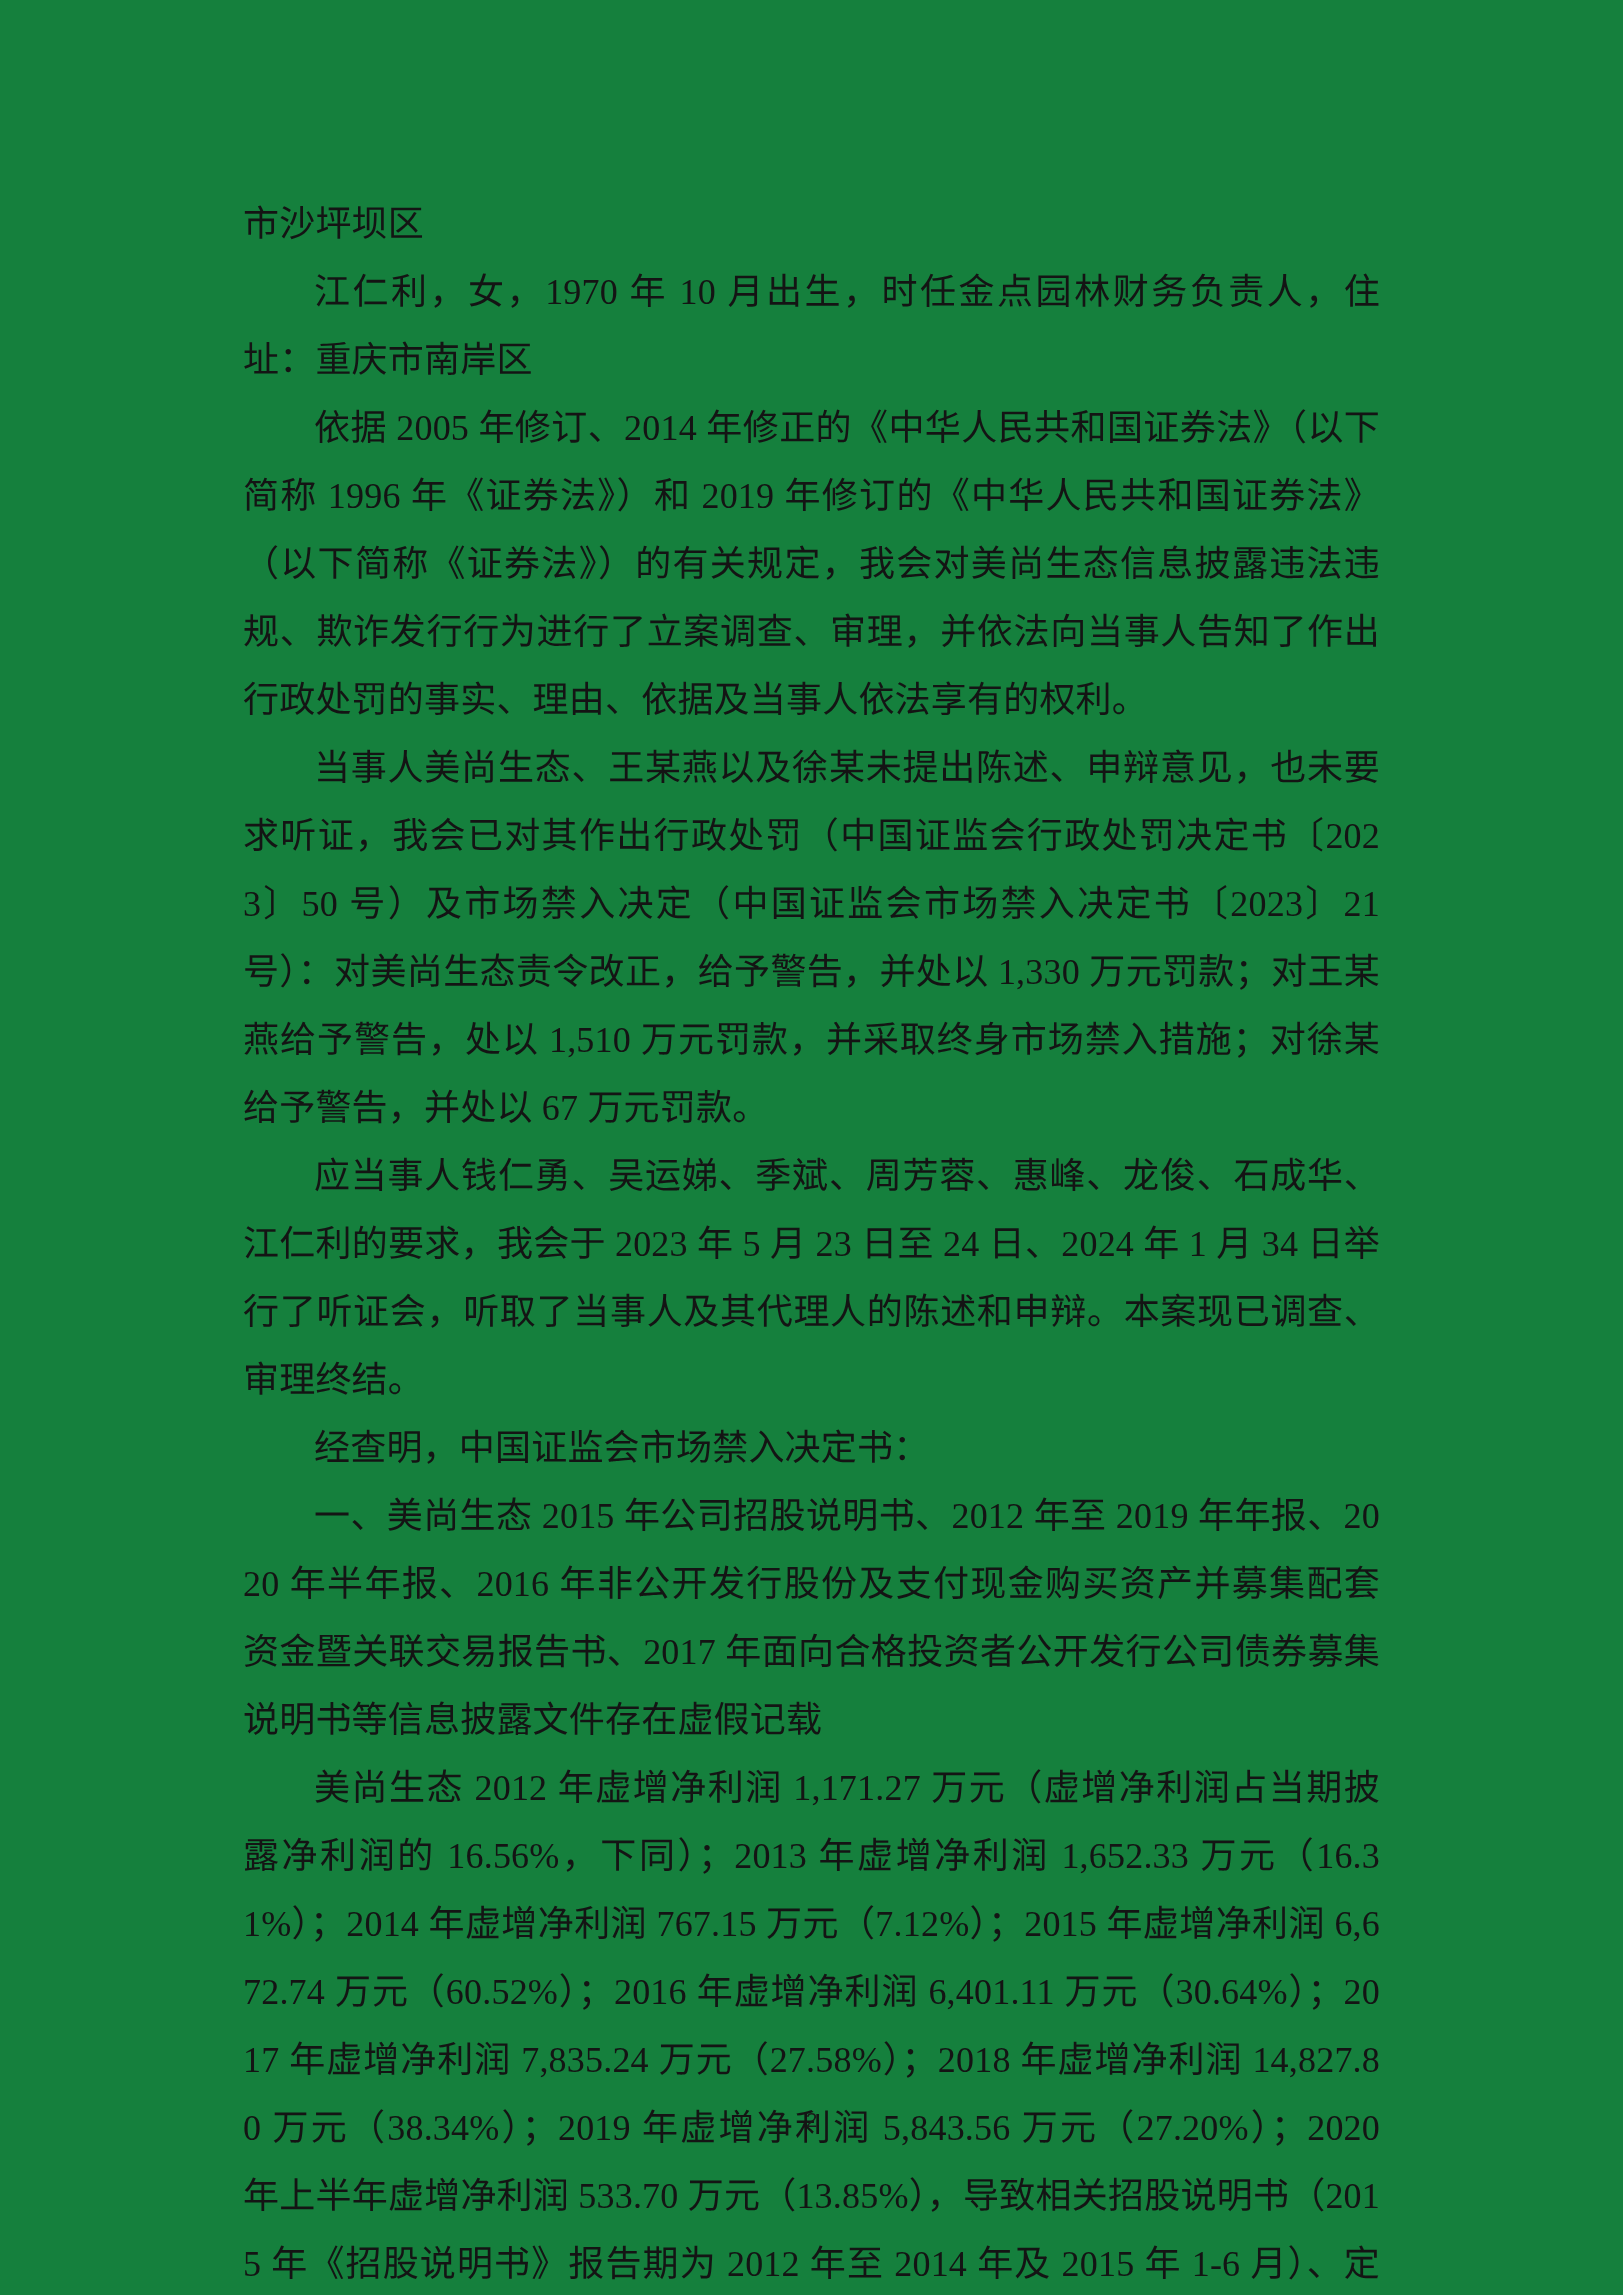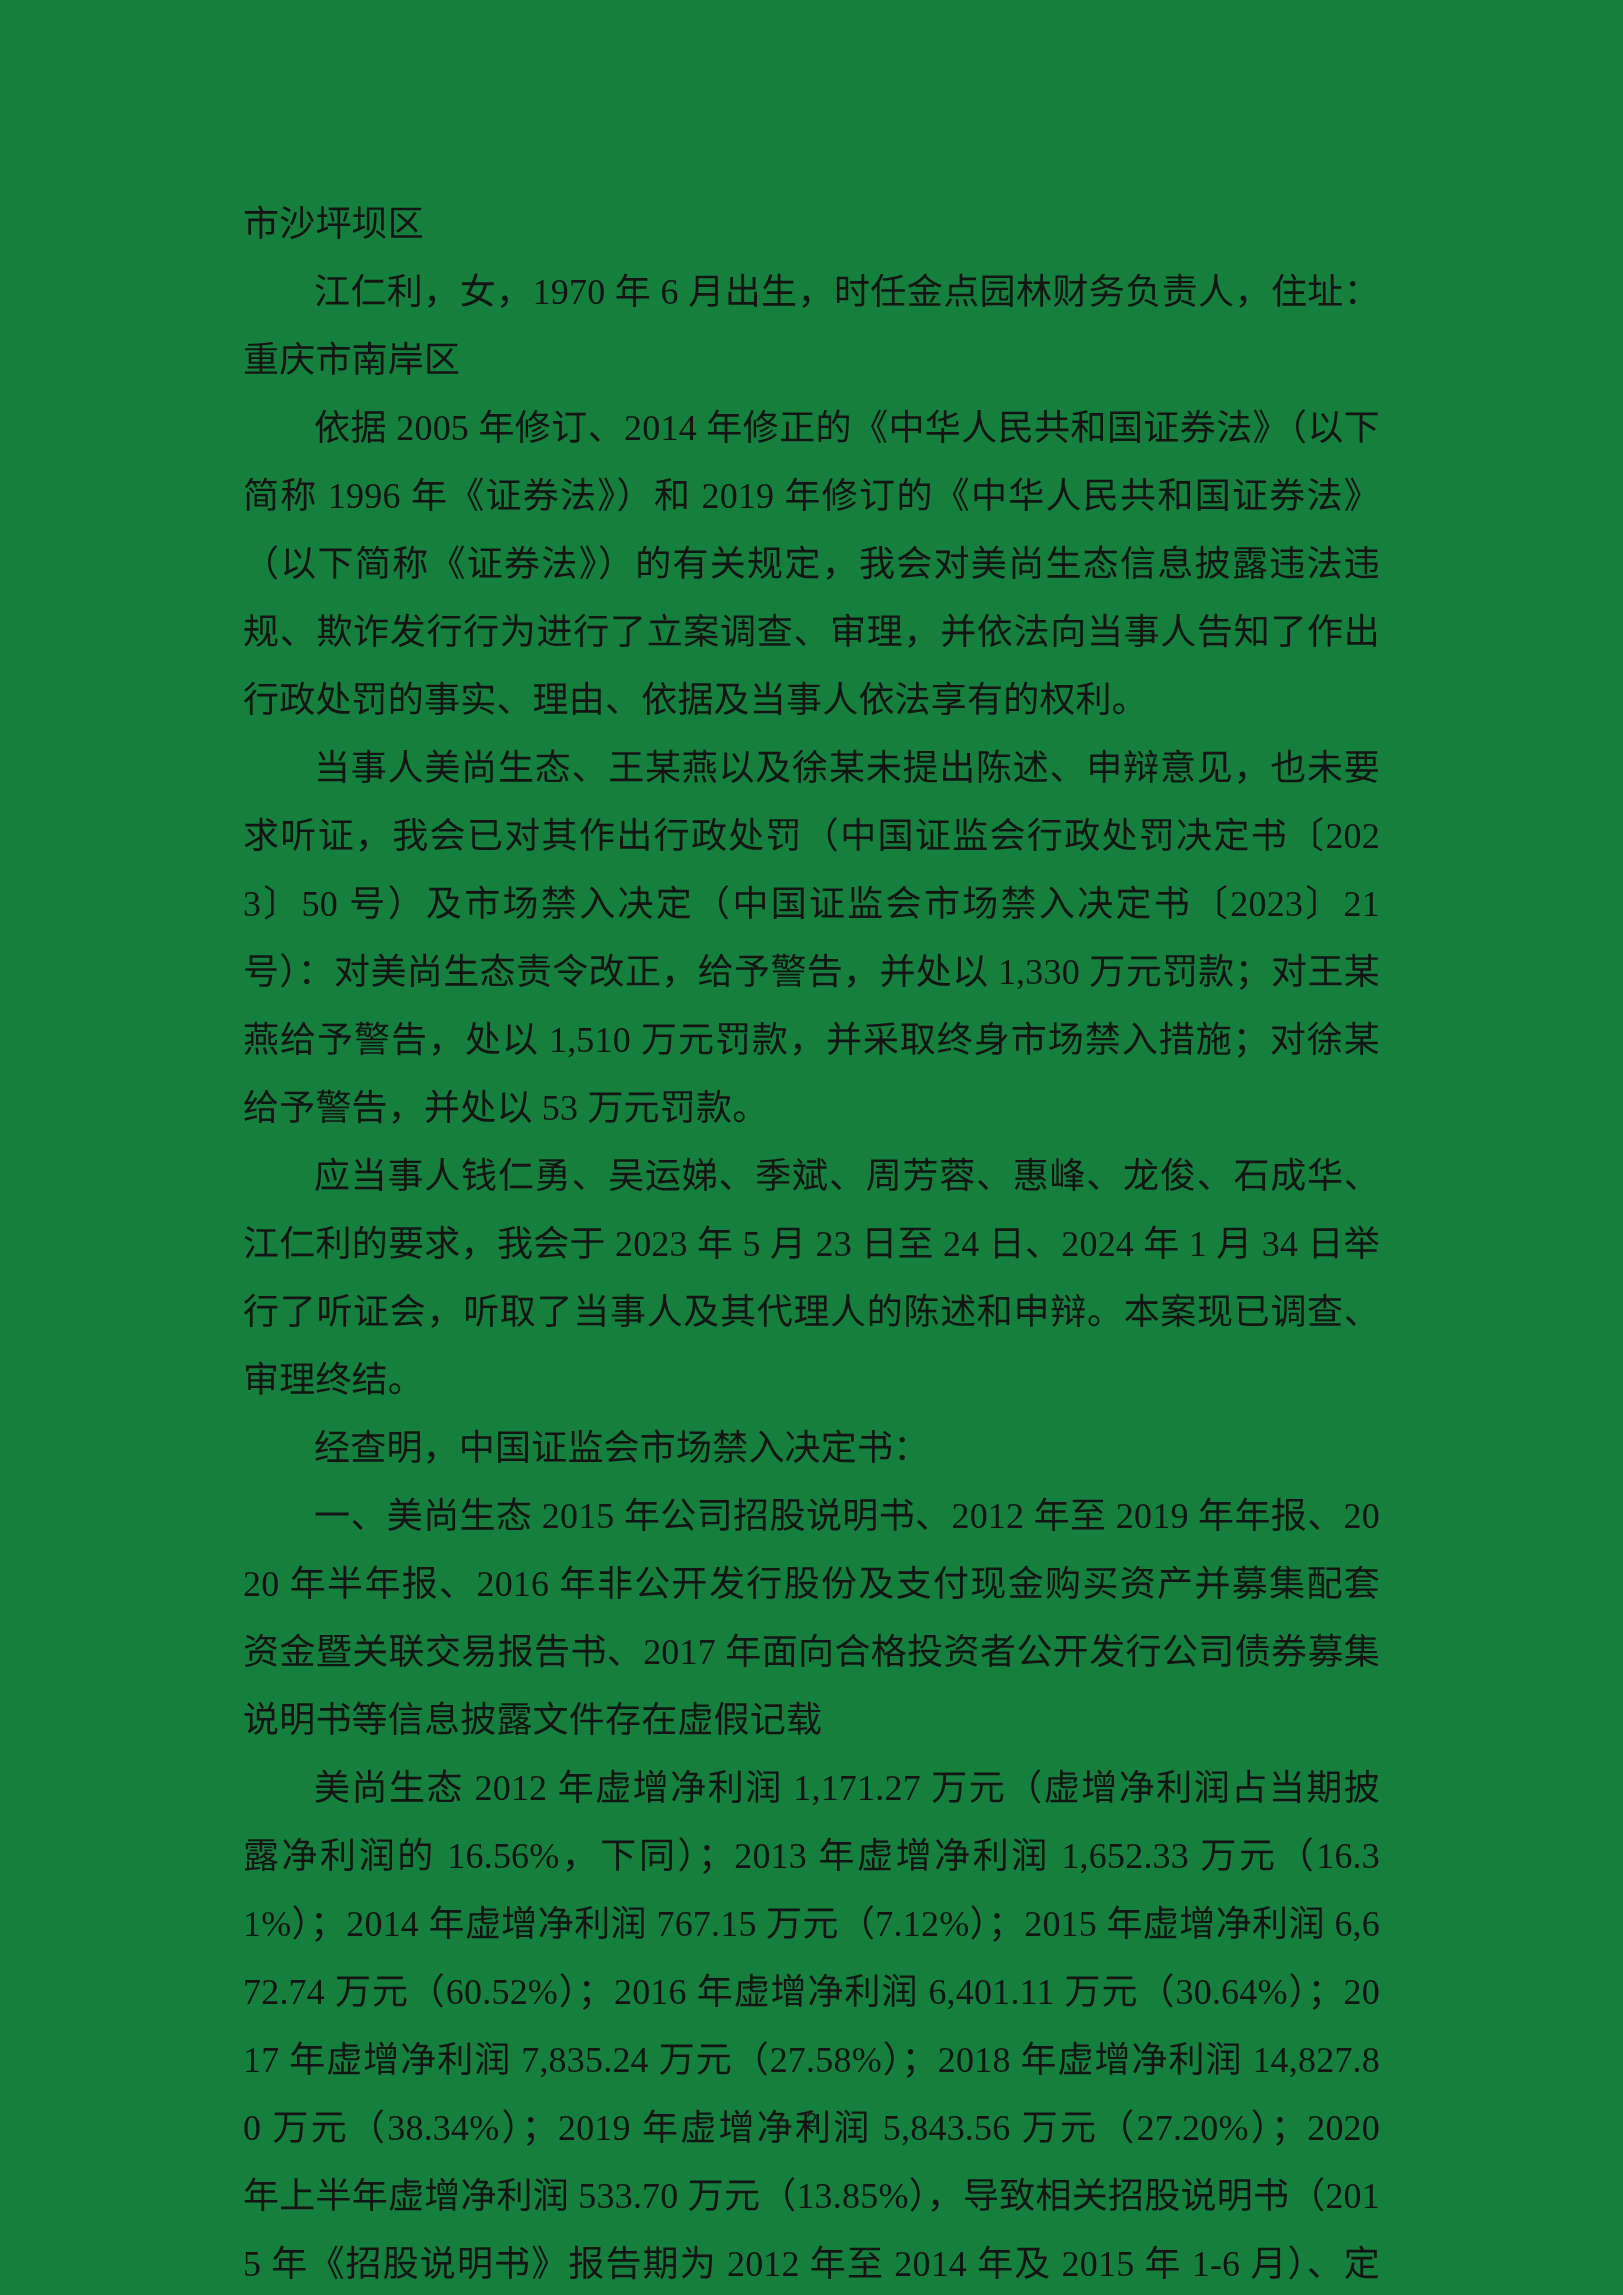--- a/index.html
+++ b/index.html
@@ -61,25 +61,25 @@
 </style>
 </head>
 <body>
 
 <div class="page">
 
   <div class="text-block">
 
     <p class="para cont">市沙坪坝区</p>
 
-    <p class="para indent">江仁利，女，1970 年 6 月出生，时任金点园林财务负责人，住址：重庆市南岸区</p>
+    <p class="para indent">江仁利，女，1970 年 10 月出生，时任金点园林财务负责人，住址：重庆市南岸区</p>
 
     <p class="para indent">依据 2005 年修订、2014 年修正的《中华人民共和国证券法》（以下简称 1996 年《证券法》）和 2019 年修订的《中华人民共和国证券法》（以下简称《证券法》）的有关规定，我会对美尚生态信息披露违法违规、欺诈发行行为进行了立案调查、审理，并依法向当事人告知了作出行政处罚的事实、理由、依据及当事人依法享有的权利。</p>
 
-    <p class="para indent">当事人美尚生态、王某燕以及徐某未提出陈述、申辩意见，也未要求听证，我会已对其作出行政处罚（中国证监会行政处罚决定书〔2023〕50 号）及市场禁入决定（中国证监会市场禁入决定书〔2023〕21 号）：对美尚生态责令改正，给予警告，并处以 1,330 万元罚款；对王某燕给予警告，处以 1,510 万元罚款，并采取终身市场禁入措施；对徐某给予警告，并处以 53 万元罚款。</p>
+    <p class="para indent">当事人美尚生态、王某燕以及徐某未提出陈述、申辩意见，也未要求听证，我会已对其作出行政处罚（中国证监会行政处罚决定书〔2023〕50 号）及市场禁入决定（中国证监会市场禁入决定书〔2023〕21 号）：对美尚生态责令改正，给予警告，并处以 1,330 万元罚款；对王某燕给予警告，处以 1,510 万元罚款，并采取终身市场禁入措施；对徐某给予警告，并处以 67 万元罚款。</p>
 
     <p class="para indent">应当事人钱仁勇、吴运娣、季斌、周芳蓉、惠峰、龙俊、石成华、江仁利的要求，我会于 2023 年 5 月 23 日至 24 日、2024 年 1 月 34 日举行了听证会，听取了当事人及其代理人的陈述和申辩。本案现已调查、审理终结。</p>
 
     <p class="para indent">经查明，中国证监会市场禁入决定书：</p>
 
     <p class="para indent">一、美尚生态 2015 年公司招股说明书、2012 年至 2019 年年报、2020 年半年报、2016 年非公开发行股份及支付现金购买资产并募集配套资金暨关联交易报告书、2017 年面向合格投资者公开发行公司债券募集说明书等信息披露文件存在虚假记载</p>
 
     <p class="para indent">美尚生态 2012 年虚增净利润 1,171.27 万元（虚增净利润占当期披露净利润的 16.56%，下同）；2013 年虚增净利润 1,652.33 万元（16.31%）；2014 年虚增净利润 767.15 万元（7.12%）；2015 年虚增净利润 6,672.74 万元（60.52%）；2016 年虚增净利润 6,401.11 万元（30.64%）；2017 年虚增净利润 7,835.24 万元（27.58%）；2018 年虚增净利润 14,827.80 万元（38.34%）；2019 年虚增净利润 5,843.56 万元（27.20%）；2020 年上半年虚增净利润 533.70 万元（13.85%），导致相关招股说明书（2015 年《招股说明书》报告期为 2012 年至 2014 年及 2015 年 1-6 月）、定期报告、发行文件中存在虚假记载。具体情况如下：</p>
 
   </div>

